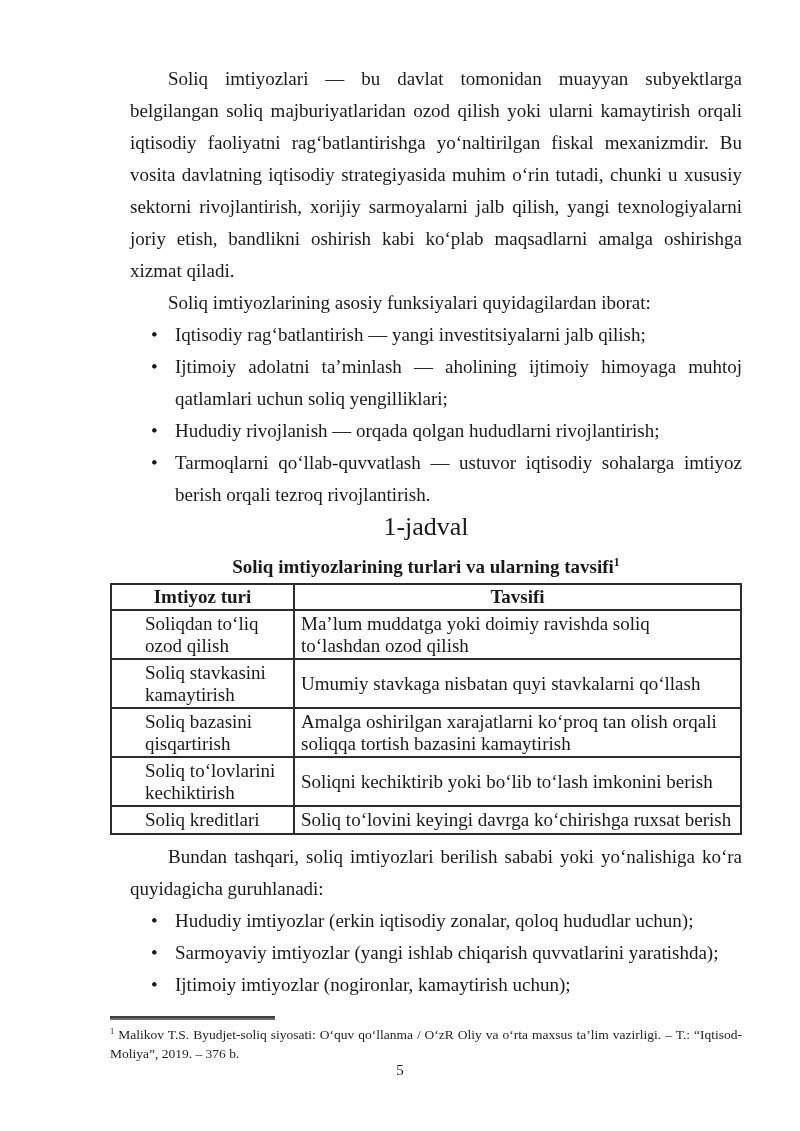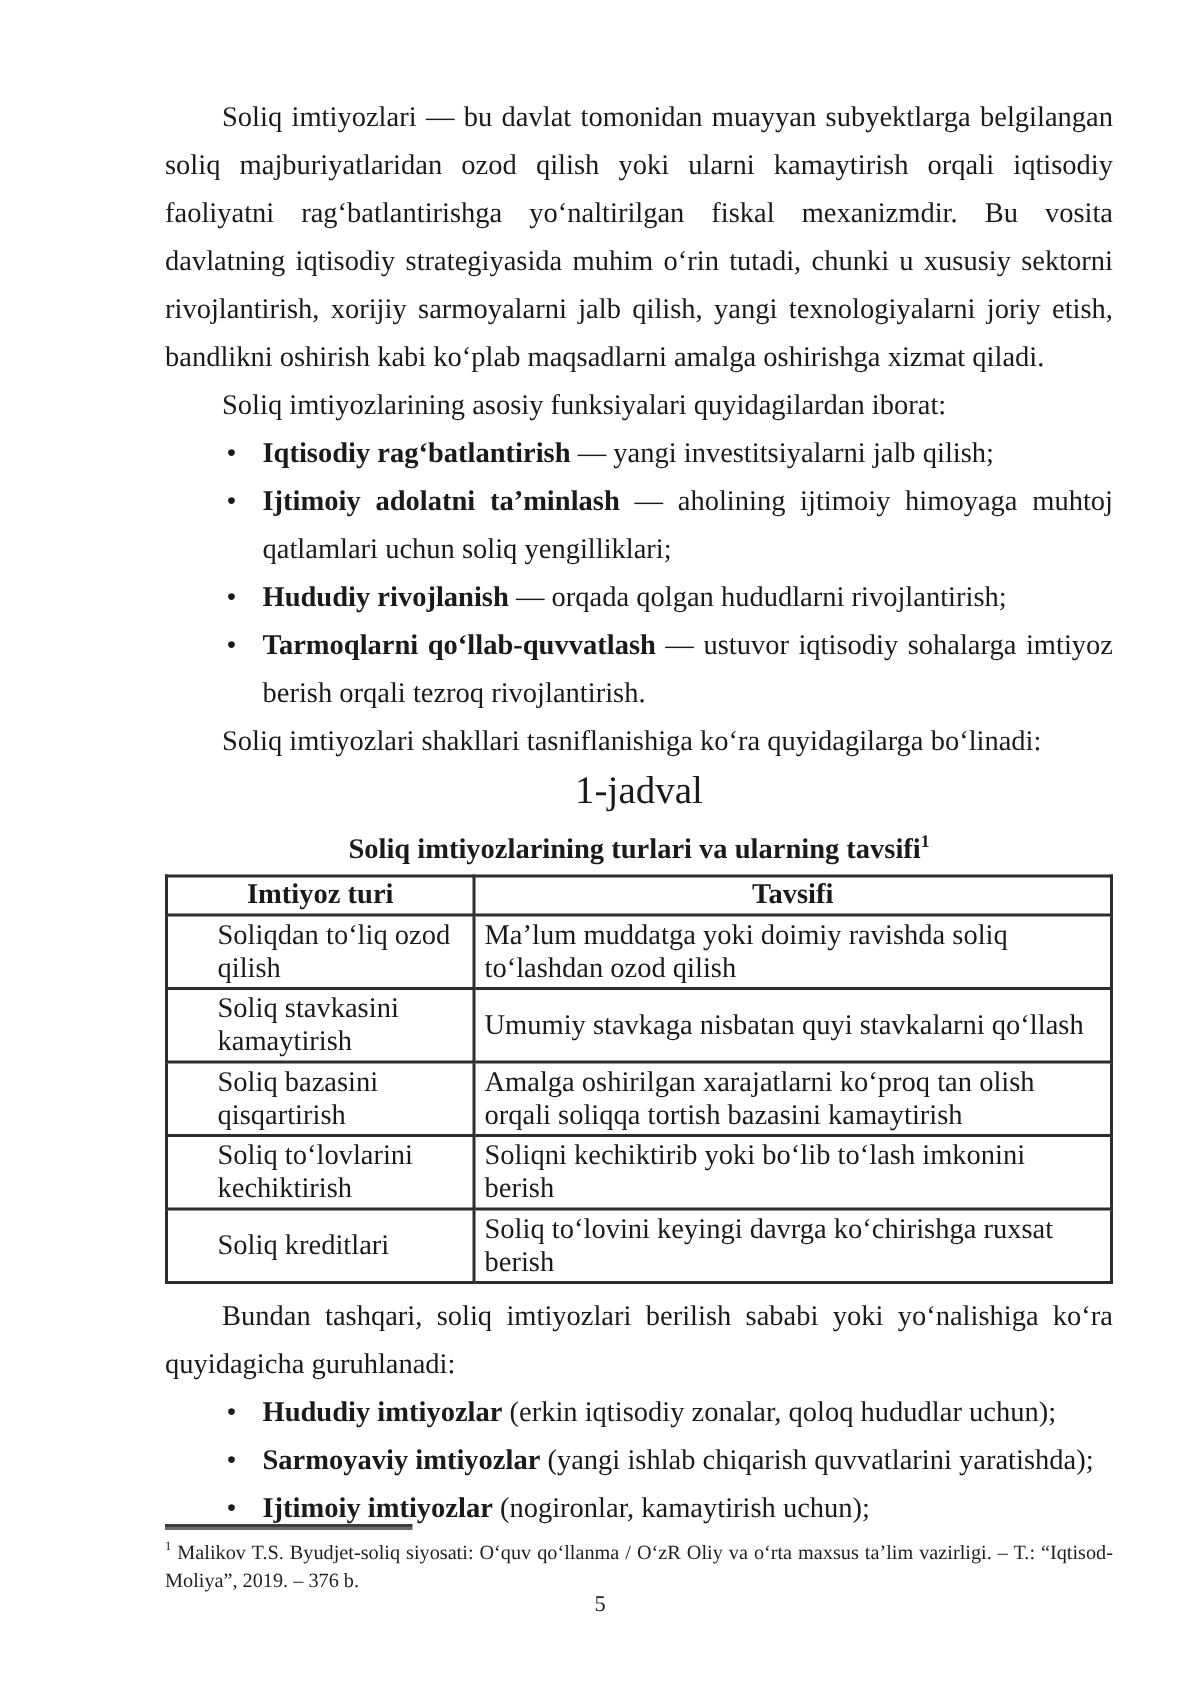--- a/index.html
+++ b/index.html
@@ -12,35 +12,35 @@
     font-family: "Liberation Serif", "DejaVu Serif", serif;
     color: #1a1a1a;
     overflow: hidden;
   }
   .content { padding: 63px 58px 0 110px; }
   .body-text {
     font-size: 19px;
     line-height: 32px;
     text-align: justify;
   }
-  .indent { text-indent: 38px; }
+  .indent { text-indent: 38px; margin-left: 20px; }
   .bullet-item {
     position: relative;
     padding-left: 65px;
     font-size: 19px;
     line-height: 32px;
     text-align: justify;
   }
   .bullet-item .dot {
     position: absolute;
     left: 41px;
     top: 0;
     font-size: 19px;
   }
-  .lead { font-weight: bold; }
+  .lead { font-weight: normal; }
   .table-label {
     font-size: 26px;
     line-height: 32px;
     text-align: center;
   }
   .table-title {
     font-size: 19px;
     line-height: 32px;
     font-weight: bold;
     text-align: center;
@@ -56,21 +56,21 @@
     border: 2px solid #2d2d2d;
     line-height: 21.5px;
     vertical-align: middle;
   }
   .imtiyoz-table th {
     font-weight: bold;
     height: 26px;
     padding: 1px 4px;
   }
   .imtiyoz-table td { padding: 2px 8px 2px 6px; height: 44px; }
-  .imtiyoz-table td.col-type { width: 205px; padding-right: 4px; padding-left: 33px; }
+  .imtiyoz-table td.col-type { width: 183px; padding-right: 4px; padding-left: 33px; }
   .imtiyoz-table tr.row-last td { height: 25px; }
   .after-table { margin-top: 6px; }
   .footnote-area {
     position: absolute;
     left: 110px;
     top: 1016px;
     width: 632px;
   }
   .fn-separator {
     width: 165px;
@@ -116,21 +116,20 @@
     </div>
     <div class="bullet-item">
       <span class="dot">•</span>
       <span class="lead">Hududiy rivojlanish</span><span> — orqada qolgan hududlarni rivojlantirish;</span>
     </div>
     <div class="bullet-item">
       <span class="dot">•</span>
       <span class="lead">Tarmoqlarni qo‘llab-quvvatlash</span><span> — ustuvor iqtisodiy sohalarga imtiyoz berish orqali tezroq rivojlantirish.</span>
     </div>
 
-    <p class="body-text indent">Soliq imtiyozlari shakllari tasniflanishiga ko‘ra quyidagilarga bo‘linadi:</p>
 
     <div class="table-label">1-jadval</div>
 
     <div class="table-title">
       <span>Soliq imtiyozlarining turlari va ularning tavsifi</span><sup>1</sup>
     </div>
 
     <table class="imtiyoz-table">
       <thead>
         <tr>

